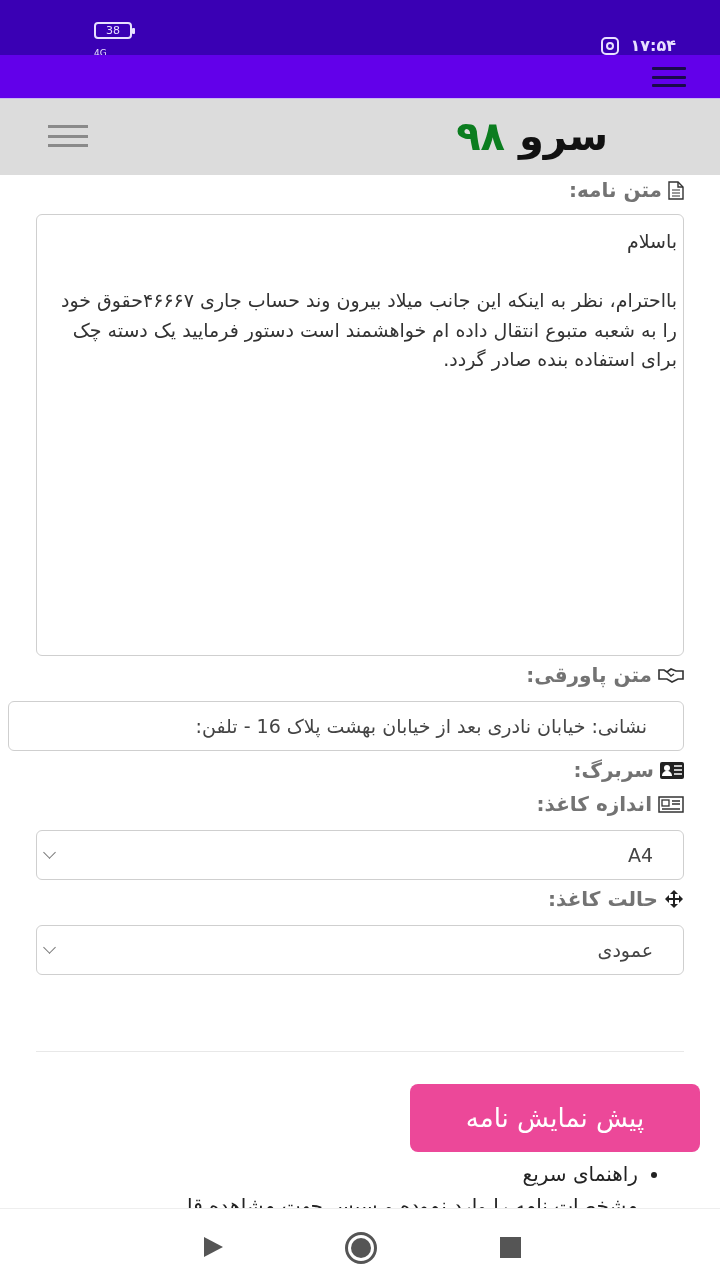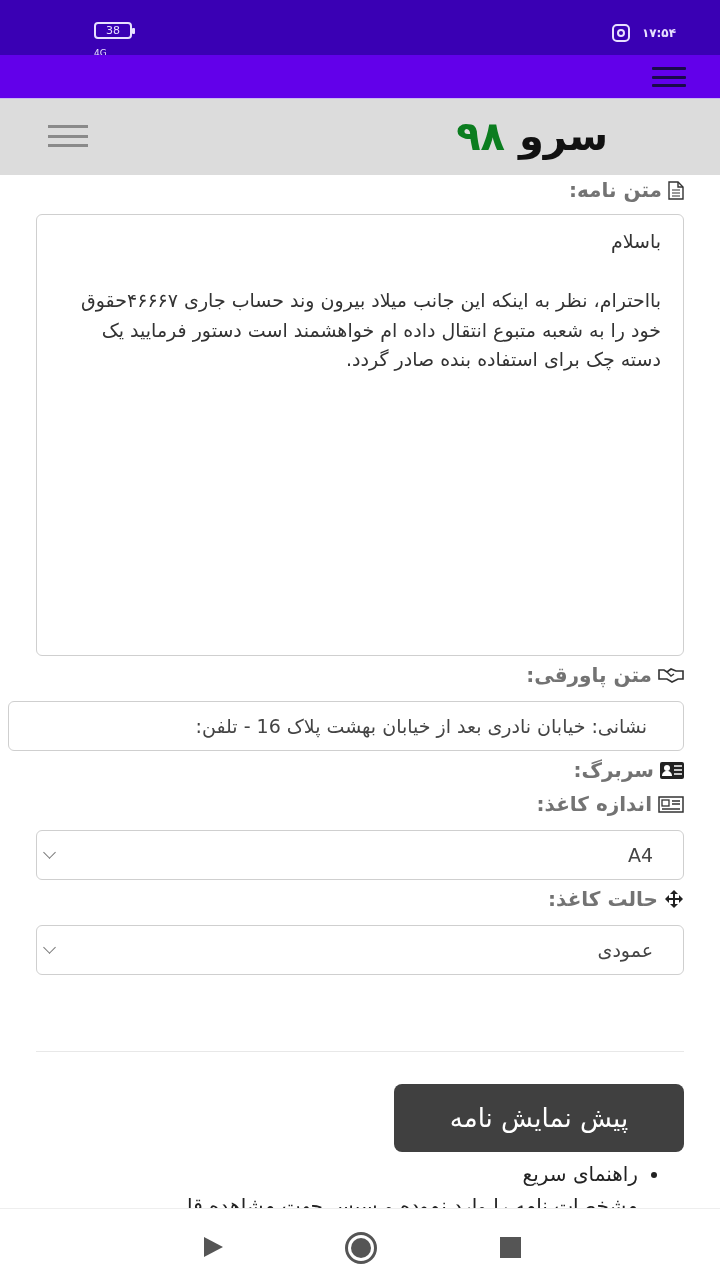--- a/index.html
+++ b/index.html
@@ -6,47 +6,47 @@
     html, body { width: 720px; height: 1280px; overflow: hidden; background: #ffffff; }
     body { font-family: "DejaVu Sans", sans-serif; color: #222; position: relative; }
 
     .status-bar { position: absolute; top: 0; left: 0; width: 720px; height: 55px; background: #3a00b4; color: #e8e0ff; }
     .status-left { position: absolute; left: 94px; top: 22px; display: flex; align-items: center; gap: 10px; flex-direction: column; }
     .battery { width: 38px; height: 17px; border: 2px solid #e8e0ff; border-radius: 4px; font-size: 11px; line-height: 13px; text-align: center; position: relative; color: #e8e0ff; }
     .battery::after { content: ""; position: absolute; right: -5px; top: 4px; width: 3px; height: 6px; background: #e8e0ff; border-radius: 1px; }
     .signal { display: flex; align-items: flex-end; gap: 2px; height: 16px; }
     .signal span { width: 3px; background: #e8e0ff; display: block; }
     .net-label { font-size: 9px; line-height: 9px; margin-right: -4px; align-self: flex-start; }
-    .status-right { position: absolute; right: 44px; top: 24px; display: flex; align-items: center; gap: 12px; font-size: 12px; font-weight: bold; }
+    .status-right { position: absolute; right: 44px; top: 36px; display: flex; align-items: center; gap: 12px; font-size: 16px; font-weight: bold; }
     .insta { width: 18px; height: 18px; border: 2px solid #e8e0ff; border-radius: 5px; position: relative; }
     .insta::before { content: ""; position: absolute; left: 3px; top: 3px; width: 8px; height: 8px; border: 2px solid #e8e0ff; border-radius: 50%; box-sizing: border-box; }
 
     .app-bar { position: absolute; top: 55px; left: 0; width: 720px; height: 43px; background: #6200ea; }
     .app-menu { position: absolute; right: 34px; top: 12px; width: 34px; height: 20px; display: flex; flex-direction: column; justify-content: space-between; cursor: pointer; }
     .app-menu span { height: 3px; background: #1a0a4a; border-radius: 1px; }
 
     .site-header { position: absolute; top: 98px; left: 0; width: 720px; height: 77px; background: #dcdcdc; border-top: 1px solid #c9b8ef; }
     .brand { position: absolute; right: 112px; top: 14px; font-size: 40px; font-weight: bold; direction: rtl; font-family: "DejaVu Sans", sans-serif; }
     .brand .b1 { color: #111; }
     .brand .b2 { color: #0b7d1f; }
     .site-menu { position: absolute; left: 48px; top: 26px; width: 40px; height: 22px; display: flex; flex-direction: column; justify-content: space-between; cursor: pointer; }
     .site-menu span { height: 3px; background: #8a8a8a; }
 
     .form { position: absolute; top: 175px; left: 36px; width: 648px; direction: rtl; }
     .label { font-size: 20px; font-weight: bold; color: #737373; display: flex; align-items: center; gap: 6px; height: 30px; }
     .label .ico { font-weight: normal; font-size: 18px; color: #333; display: inline-flex; }
-    .textarea { width: 648px; height: 442px; border: 1px solid #cfcfcf; border-radius: 6px; margin-top: 9px; padding: 12px 22px; font-size: 19px; line-height: 29.5px; color: #333; white-space: pre-wrap; direction: rtl; text-align: right; }
+    .textarea { width: 648px; height: 442px; border: 1px solid #cfcfcf; border-radius: 6px; margin-top: 9px; padding: 12px 6px; font-size: 19px; line-height: 29.5px; color: #333; white-space: pre-wrap; direction: rtl; text-align: right; }
     .input { width: 676px; height: 50px; border: 1px solid #cfcfcf; border-radius: 6px; margin-top: 11px; padding: 0 36px; font-size: 19px; line-height: 48px; color: #444; direction: rtl; text-align: right; white-space: nowrap; overflow: hidden; }
     .select { width: 648px; height: 50px; border: 1px solid #cfcfcf; border-radius: 6px; margin-top: 11px; padding: 0 30px; font-size: 19px; line-height: 48px; color: #444; position: relative; direction: rtl; }
     .select .chev { position: absolute; left: 8px; top: 17px; width: 9px; height: 9px; border-right: 1px solid #777; border-bottom: 1px solid #777; transform: rotate(45deg); }
     .gap-label { margin-top: 4px; }
 
     .divider { position: absolute; top: 1051px; left: 36px; width: 648px; height: 1px; background: #e8e8e8; }
 
-    .preview-btn { position: absolute; top: 1084px; right: 36px; width: 290px; height: 68px; background: #404040; color: #ffffff; border-radius: 8px; font-size: 26px; line-height: 68px; text-align: center; direction: rtl; cursor: pointer; }
+    .preview-btn { position: absolute; top: 1084px; right: 20px; width: 290px; height: 68px; background: #ec4899; color: #ffffff; border-radius: 8px; font-size: 26px; line-height: 68px; text-align: center; direction: rtl; cursor: pointer; }
 
     .guide { position: absolute; top: 1162px; right: 82px; direction: rtl; font-size: 20px; color: #222; list-style: disc; }
     .guide li { margin-bottom: 8px; white-space: nowrap; }
     .guide li.cut { height: 14px; overflow: hidden; }
 
     .nav-bar { position: absolute; top: 1208px; left: 0; width: 720px; height: 72px; background: #ffffff; border-top: 1px solid #eeeeee; }
     .nav-back { position: absolute; left: 204px; top: 28px; width: 0; height: 0; border-top: 10px solid transparent; border-bottom: 10px solid transparent; border-left: 19px solid #555; cursor: pointer; }
     .nav-home { position: absolute; left: 345px; top: 23px; width: 32px; height: 32px; border: 3px solid #555; border-radius: 50%; cursor: pointer; }
     .nav-home::after { content: ""; position: absolute; left: 3px; top: 3px; width: 20px; height: 20px; background: #555; border-radius: 50%; }
     .nav-recent { position: absolute; left: 500px; top: 28px; width: 21px; height: 21px; background: #555; cursor: pointer; }

